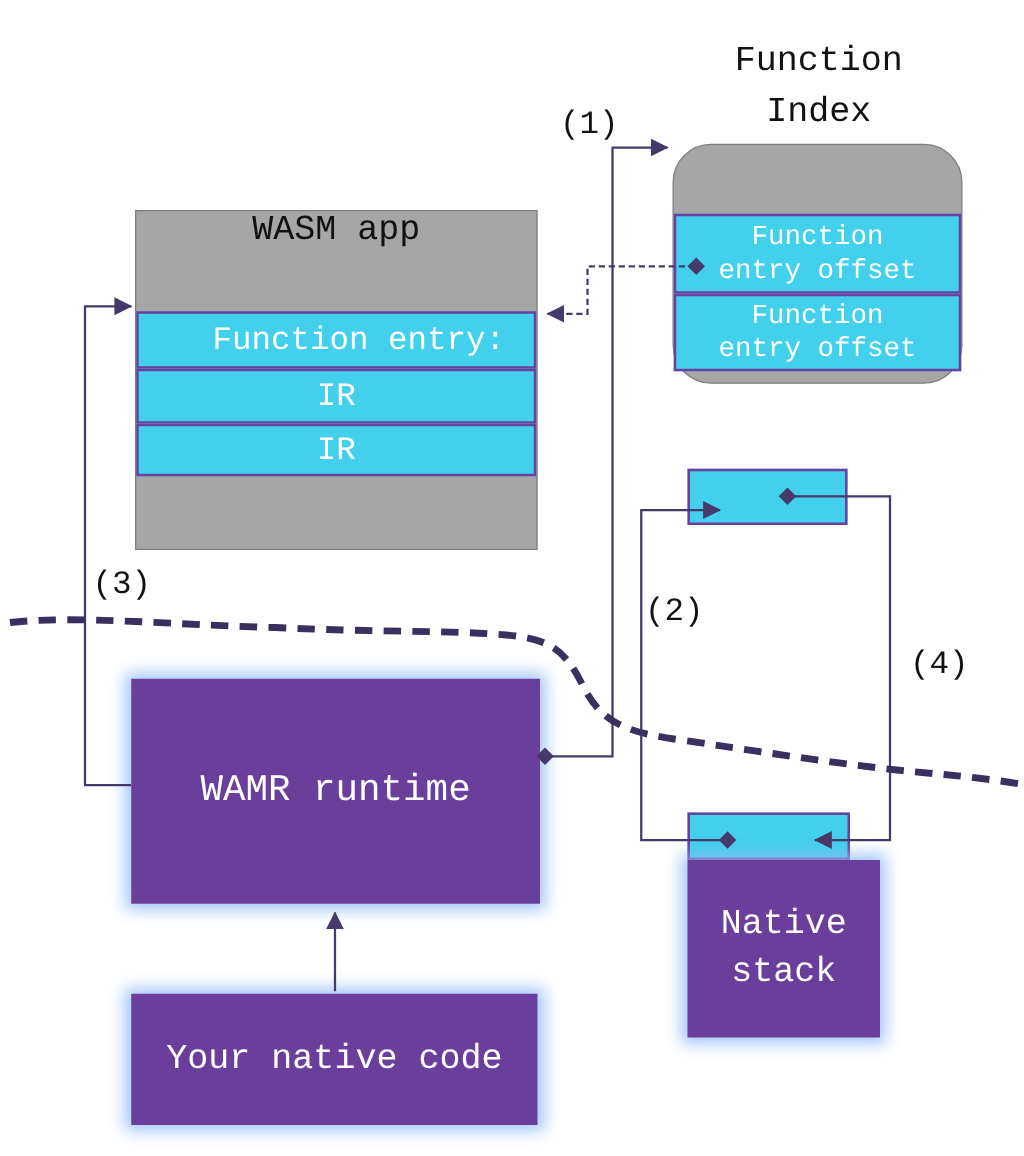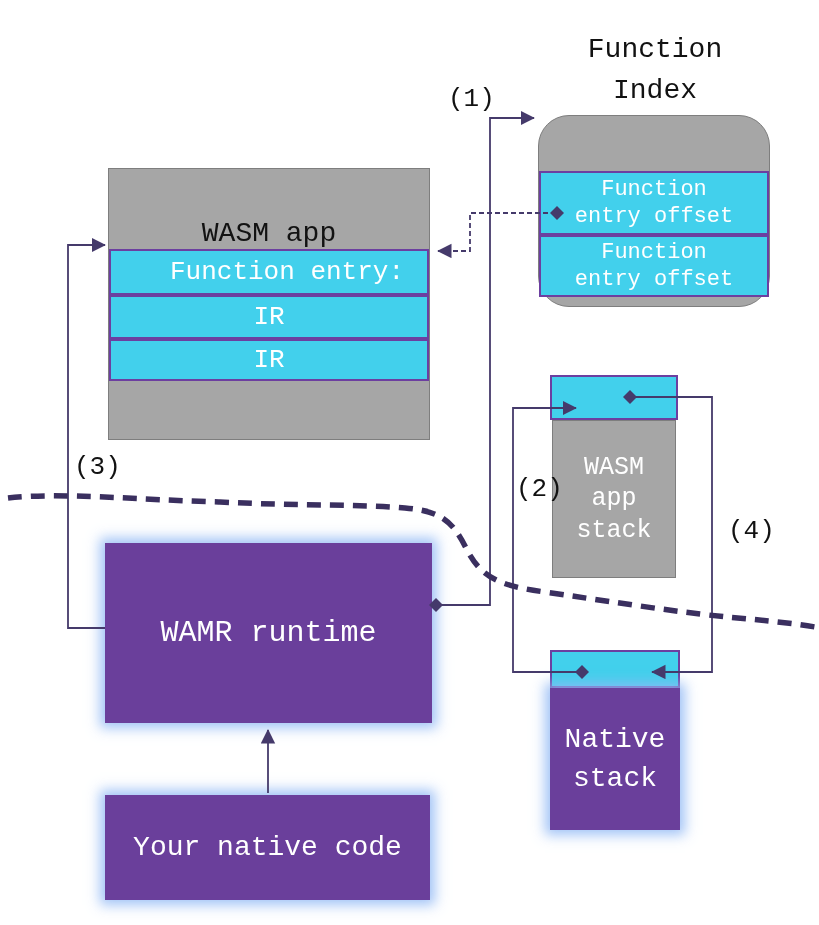--- a/index.html
+++ b/index.html
@@ -14,21 +14,21 @@
     box-sizing:border-box;background:#42d0ec;border:2px solid #6c3fa0;
     display:flex;align-items:center;justify-content:center;
     color:#ffffff;text-align:center;
   }
   .purple-box{
     box-sizing:border-box;background:#6a3f9b;
     box-shadow:0 0 12px 5px rgba(145,185,245,0.85);
     display:flex;align-items:center;justify-content:center;
     color:#ffffff;text-align:center;
   }
-  .gray-section{display:flex;align-items:flex-end;justify-content:center;}
+  .gray-section{display:flex;align-items:flex-start;justify-content:center;}
   .title-black{color:#121212;text-align:center;}
   .annot{color:#121212;font-size:26px;z-index:20;}
   #overlay{position:absolute;left:0;top:0;z-index:10;pointer-events:none;}
   .wrap-tight{display:inline-block;line-height:1.25;}
 </style>
 </head>
 <body>
 
 <div id="stage">
 
@@ -53,26 +53,23 @@
     </div>
     <div class="cyan-row" style="height:44px;font-size:26px;">
       <span>IR</span>
     </div>
     <div class="cyan-row" style="height:42px;font-size:26px;">
       <span>IR</span>
     </div>
   </div>
 
   <div class="abs box cyan-row" style="left:550px;top:375px;width:128px;height:45px;"></div>
-  <div class="abs box gray-box" style="left:552px;top:420px;width:124px;height:158px;display:flex;align-items:center;justify-content:center;">
-    <span class="wrap-tight" style="width:110px;font-size:25px;color:#ffffff;text-align:center;">WASM app stack</span>
-  </div>
 
   <div class="abs box cyan-row" style="left:550px;top:650px;width:130px;height:38px;"></div>
-  <div class="abs box purple-box" style="left:550px;top:688px;width:130px;height:142px;">
+  <div class="abs box purple-box" style="left:550px;top:688px;width:154px;height:142px;">
     <span class="wrap-tight" style="width:110px;font-size:28px;line-height:1.4;">Native stack</span>
   </div>
 
   <div class="abs box purple-box" style="left:105px;top:795px;width:325px;height:105px;font-size:28px;">
     <span>Your native code</span>
   </div>
 
   <div class="abs box purple-box" style="left:105px;top:543px;width:327px;height:180px;font-size:30px;">
     <span>WAMR runtime</span>
   </div>

